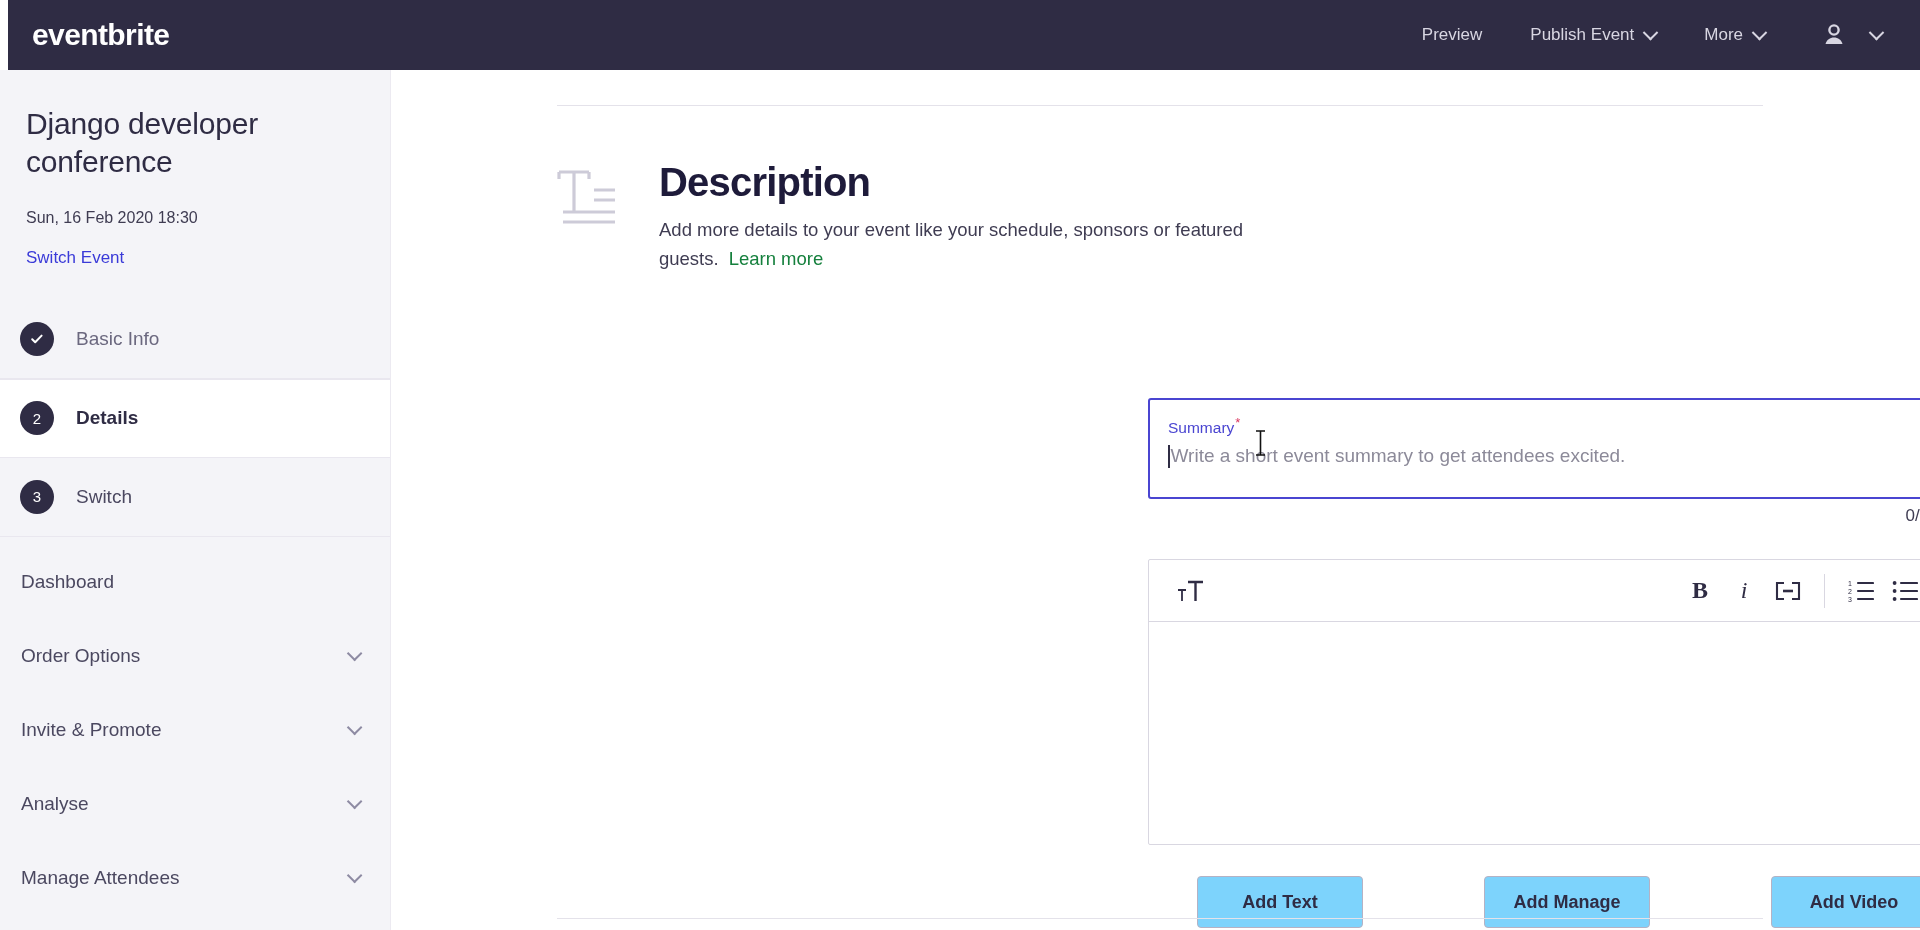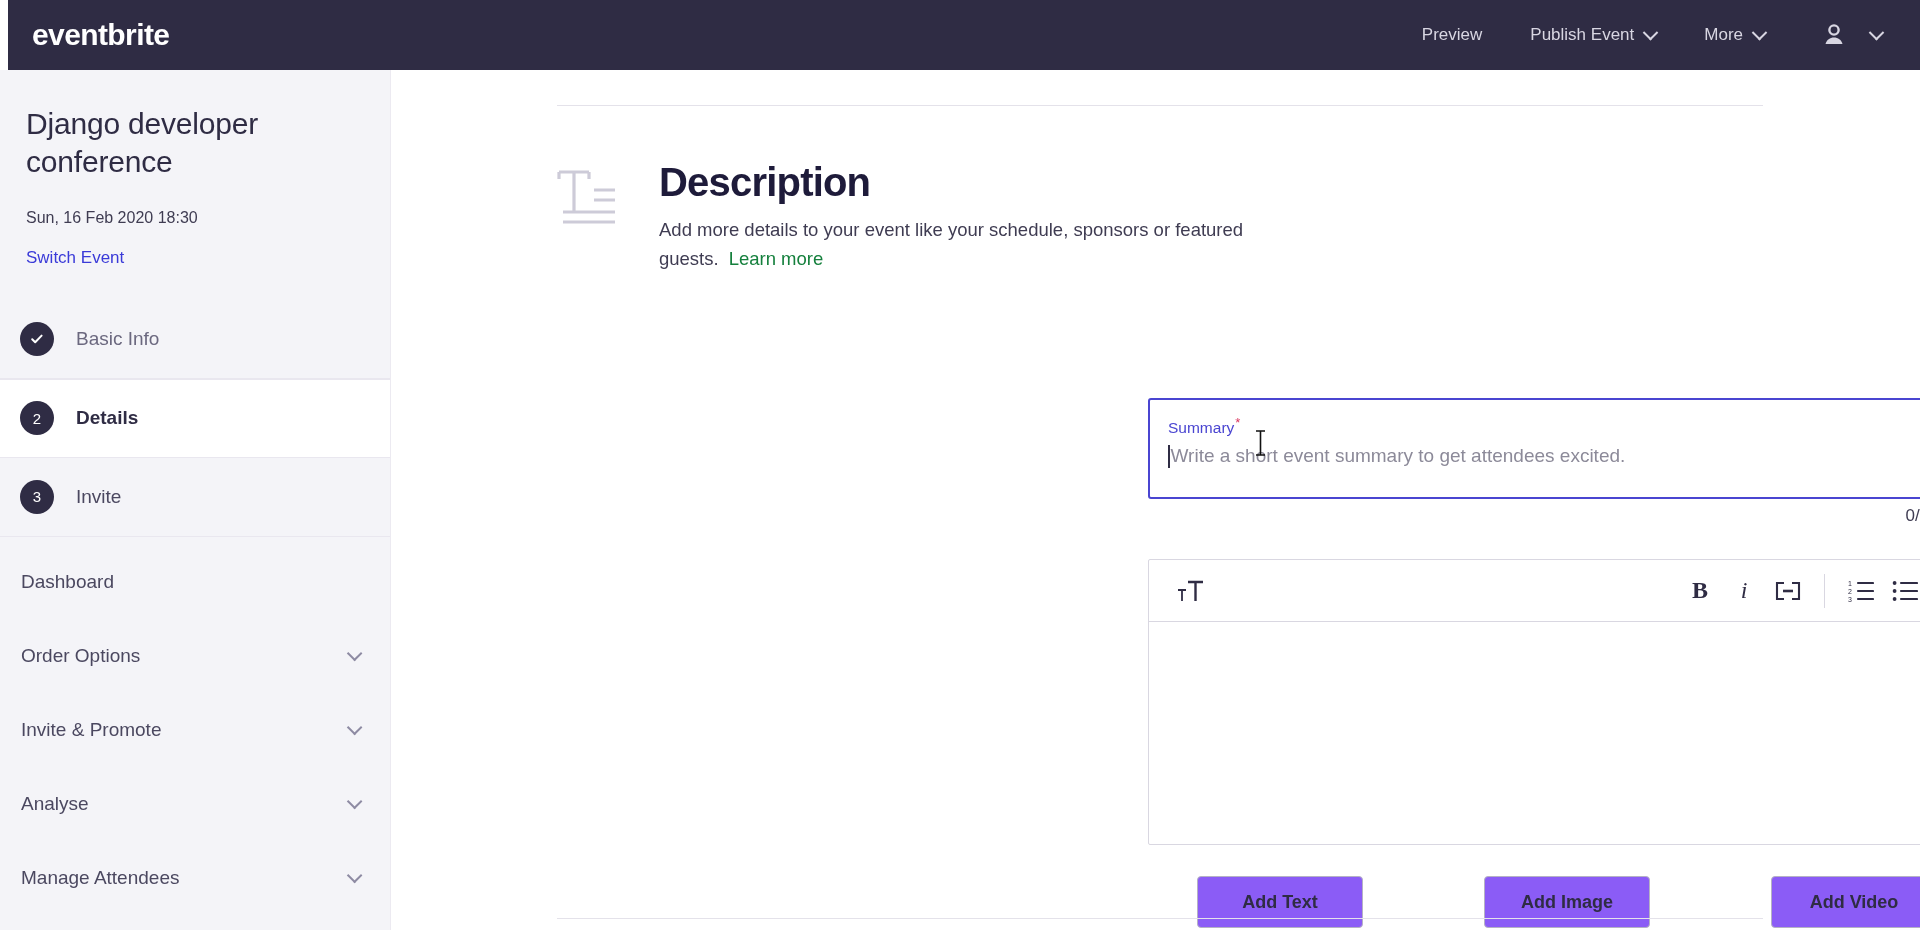--- a/index.html
+++ b/index.html
@@ -262,21 +262,21 @@
   .add-row {
     position: absolute;
     top: 806px; left: 806px;
     display: flex;
     gap: 121px;
   }
   .add-btn {
     width: 166px; height: 52px;
     border: 1px solid #b5b2c4;
     border-radius: 4px;
-    background: #8b5cf6;
+    background: #7dd3fc;
     font-family: "Liberation Sans", sans-serif;
     font-size: 18px;
     font-weight: 700;
     color: #2f2c44;
     cursor: pointer;
   }
 
   
   .ibeam {
     position: absolute;
@@ -337,21 +337,21 @@
       <span class="step-label">Basic Info</span>
     </div>
 
     <div class="step active">
       <span class="badge">2</span>
       <span class="step-label">Details</span>
     </div>
 
     <div class="step">
       <span class="badge">3</span>
-      <span class="step-label">Invite</span>
+      <span class="step-label">Switch</span>
     </div>
 
   </div>
 
   <div class="menu">
 
     <div class="menu-item">
       <span>Dashboard</span>
     </div>
 
@@ -454,19 +454,19 @@
           <circle cx="2.6" cy="19" r="1.9" fill="#2f2c44"></circle>
         </svg>
       </div>
 
     </div>
     <div class="editor-body"></div>
   </div>
 
   <div class="add-row">
     <button class="add-btn">Add Text</button>
-    <button class="add-btn">Add Image</button>
+    <button class="add-btn">Add Manage</button>
     <button class="add-btn">Add Video</button>
   </div>
 
   <div class="rule rule-bottom"></div>
 
 </div>
 
 </body></html>

